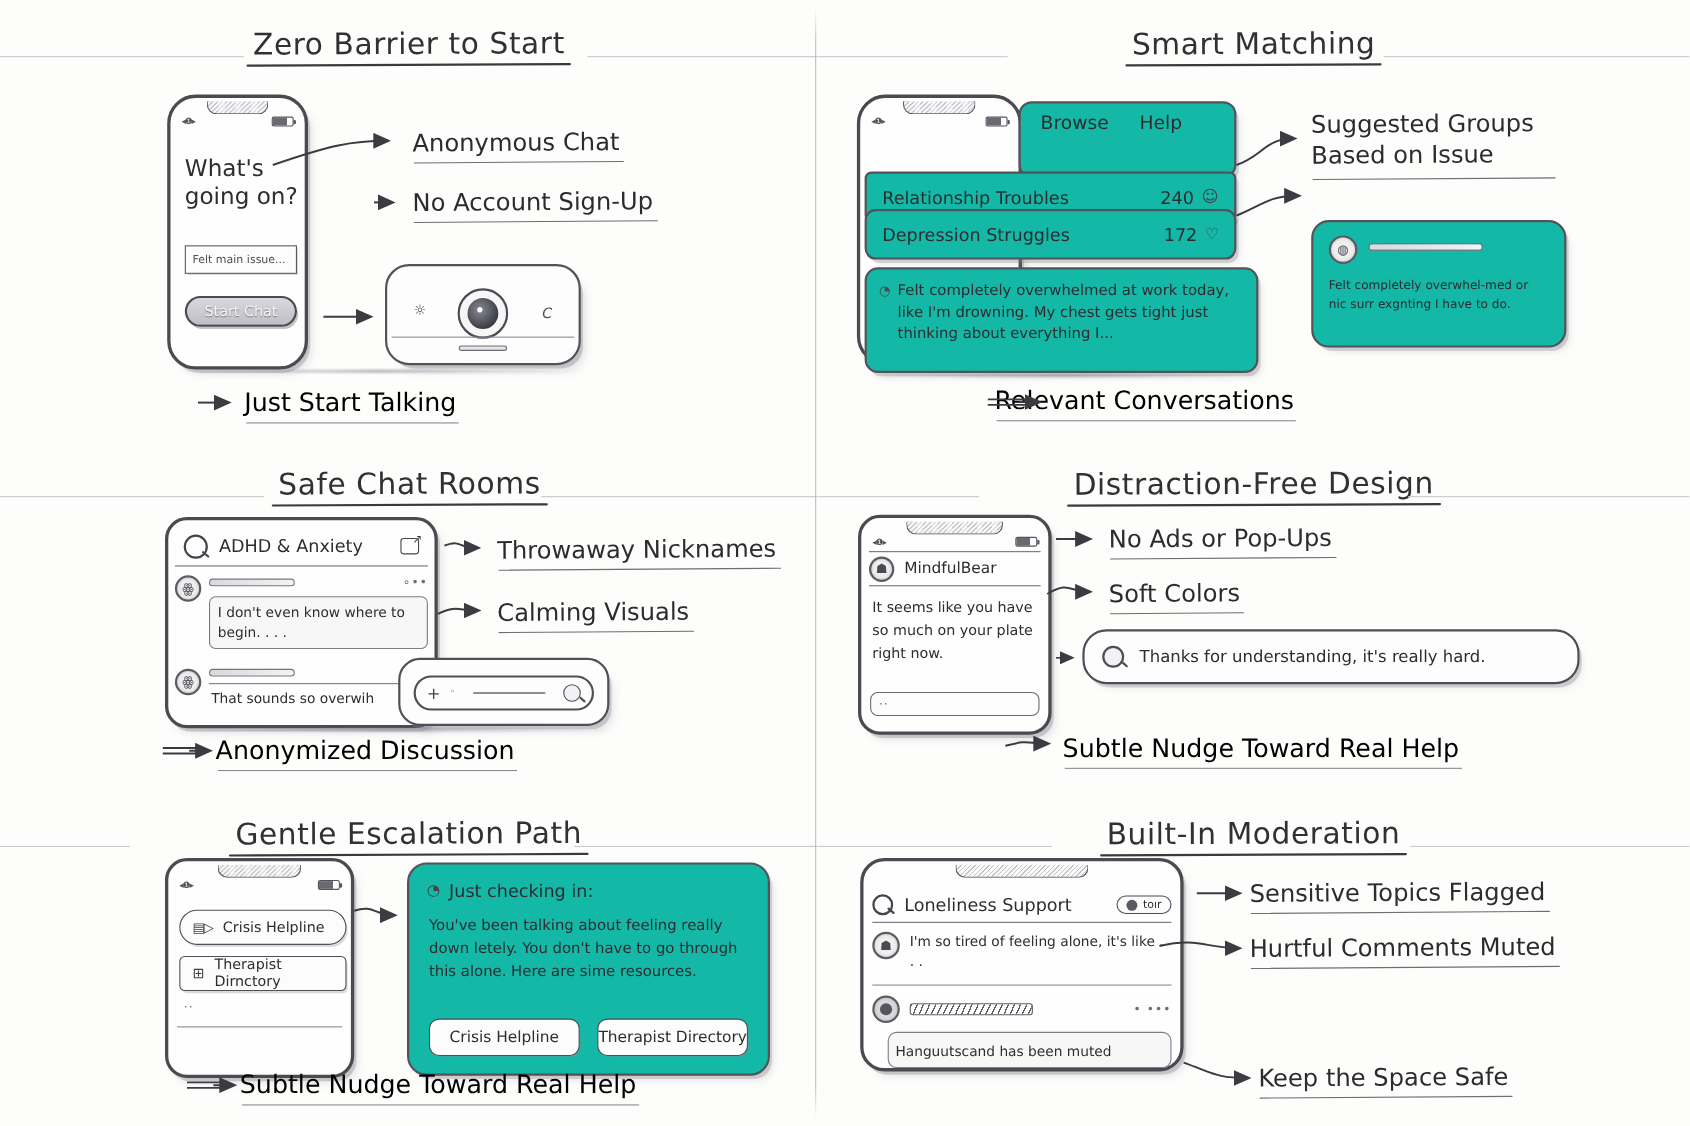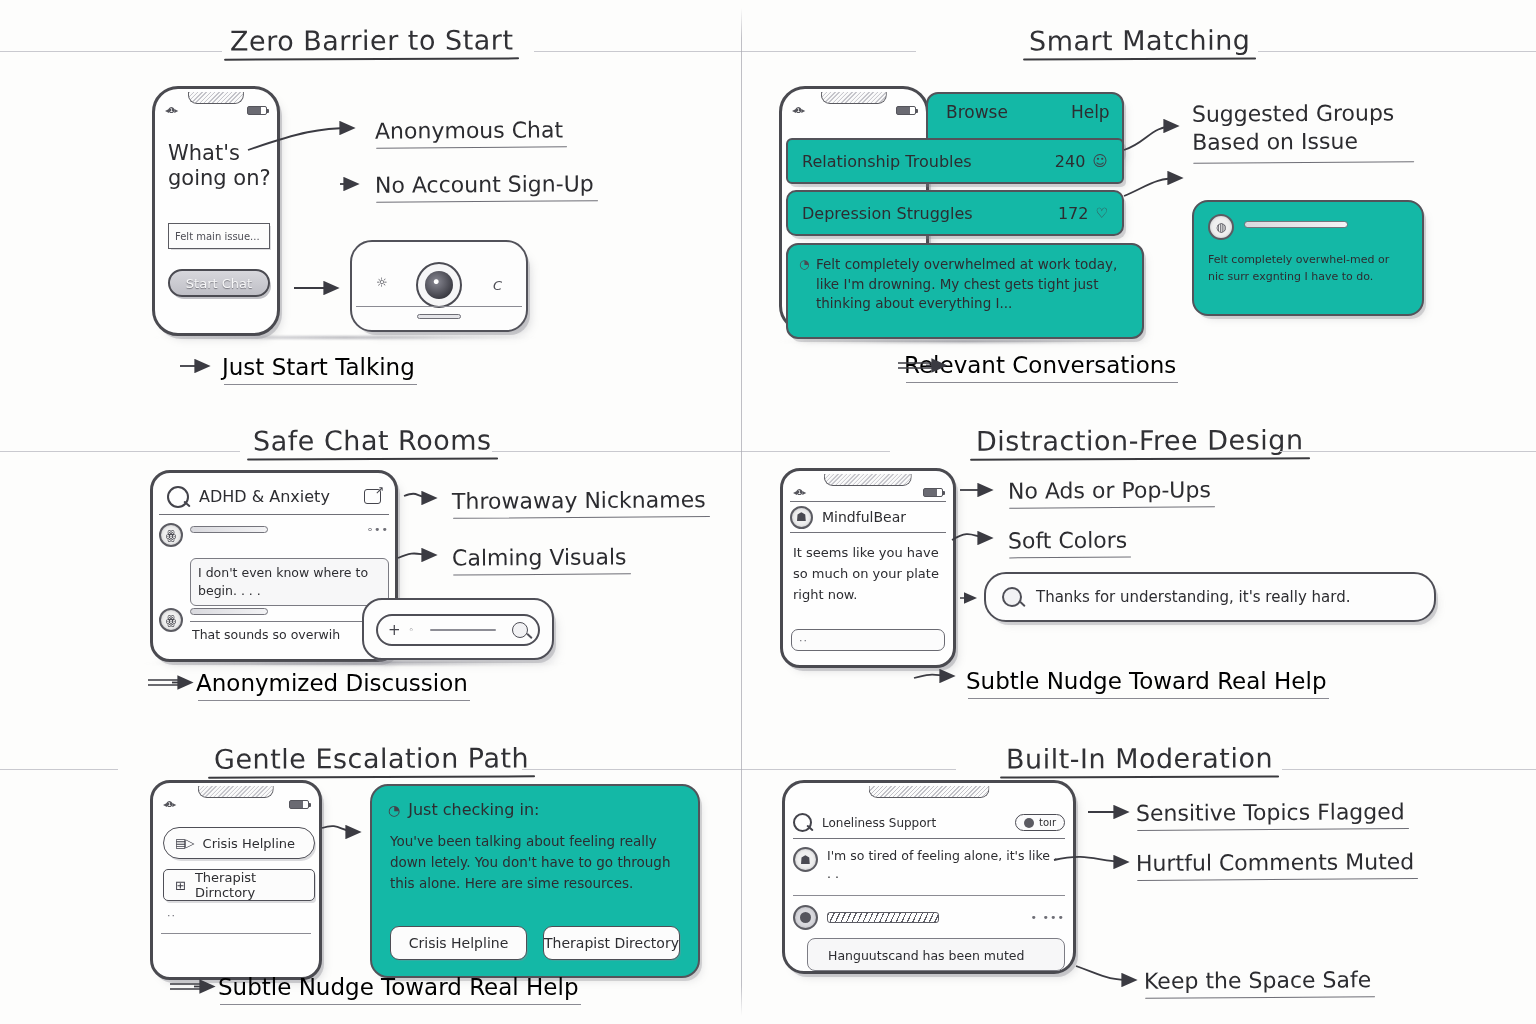--- a/index.html
+++ b/index.html
@@ -348,25 +348,25 @@
       <div class="notch"></div>
       <div class="statusbar">
         <span class="sig">◂❶▸</span>
         <span class="batt"></span>
       </div>
     </div>
 
     <div class="card" style="left:182px; top:92px; width:198px; height:70px; border-radius:12px;">
       <div style="display:flex; gap:28px; padding:8px 0 0 18px;">
         <span class="hw" style="font-size:17px;">Browse</span>
-        <span class="hw" style="font-size:17px;margin-left:35px;">Help</span>
-      </div>
-    </div>
-
-    <div class="card" style="left:42px; top:138px; width:338px; height:46px; border-radius:6px;">
+        <span class="hw" style="font-size:17px;">Help</span>
+      </div>
+    </div>
+
+    <div class="card" style="left:42px; top:156px; width:338px; height:46px; border-radius:6px;">
       <div style="display:flex; align-items:center; height:100%; padding:0 14px; justify-content:space-between;">
         <span class="hw" style="font-size:16px;">Relationship Troubles</span>
         <span style="display:flex; align-items:center; gap:7px;">
           <span class="hw" style="font-size:16px;">240</span>
           <span style="font-size:15px; color:#3f3f47;">☺</span>
         </span>
       </div>
     </div>
 
     <div class="card" style="left:42px; top:190px; width:338px; height:46px; border-radius:10px;">
@@ -429,21 +429,21 @@
       </div>
 
       <div style="position:absolute; left:6px; right:6px; top:50px;">
         <div style="display:flex; align-items:flex-start; gap:7px;">
           <span class="avatar" style="width:24px; height:24px; flex:none;">ꙮ</span>
           <span style="flex:1;">
             <span style="display:flex; align-items:center; justify-content:space-between;">
               <span class="nameline" style="width:78px;"></span>
               <span class="dots">∘••</span>
             </span>
-            <span style="display:block; margin-top:22px; border:1.4px solid #7b7b83; border-radius:6px;
+            <span style="display:block; margin-top:6px; border:1.4px solid #7b7b83; border-radius:6px;
                          background:#f7f7f8; padding:5px 7px;">
               <span class="hw" style="font-size:12.5px; line-height:1.45; display:block;">I don't even know where to begin. . . .</span>
             </span>
           </span>
         </div>
       </div>
 
       <div style="position:absolute; left:6px; right:6px; top:135px;">
         <div style="display:flex; align-items:flex-start; gap:7px;">
           <span class="avatar" style="width:24px; height:24px; flex:none;">ꙮ</span>
@@ -603,21 +603,21 @@
       <div class="title">Built-In Moderation</div>
       <div class="rule-r" style="width:254px"></div>
     </div>
 
     <div class="phone" style="left:38px; top:62px; width:294px; height:194px; border-radius:22px;">
       <div class="notch" style="width:42%"></div>
 
       <div style="position:absolute; left:8px; right:8px; top:24px; height:32px;
                   display:flex; align-items:center; gap:10px; border-bottom:1.6px solid #72727a;">
         <span class="qicon" style="width:19px; height:19px;"></span>
-        <span class="hw" style="font-size:12px; flex:1;">Loneliness Support</span>
+        <span class="hw" style="font-size:16px; flex:1;">Loneliness Support</span>
         <span style="display:flex; align-items:center; gap:5px; border:1.6px solid #4c4c54; border-radius:9px;
                      padding:2px 8px; background:#fbfbfc;">
           <span style="width:10px; height:10px; border-radius:50%; background:#5a5a62; display:block;"></span>
           <span class="hw" style="font-size:10px;">toır</span>
         </span>
       </div>
 
       <div style="position:absolute; left:8px; right:8px; top:64px; display:flex; gap:9px; align-items:flex-start;">
         <span class="avatar" style="width:25px; height:25px; flex:none;">☗</span>
         <span class="hw" style="font-size:12.5px; line-height:1.45;">I'm so tired of feeling alone, it's like . . .</span>
@@ -627,21 +627,21 @@
 
       <div style="position:absolute; left:8px; right:8px; top:122px;">
         <div style="display:flex; align-items:center; gap:9px;">
           <span class="avatar" style="width:25px; height:25px; flex:none; background:#d9d9de;">
             <span style="width:11px;height:11px;border-radius:50%;background:#55555d;display:block;"></span>
           </span>
           <span class="hatch" style="width:112px;"></span>
           <span style="flex:1;"></span>
           <span class="dots">• •••</span>
         </div>
-        <div style="margin:8px 0 0 14px; border:1.5px solid #7d7d85; border-radius:8px; background:#f7f7f8; padding:6px 20px;">
+        <div style="margin:8px 0 0 14px; border:1.5px solid #7d7d85; border-radius:8px; background:#f7f7f8; padding:6px 6px;">
           <span class="hw" style="font-size:12.5px;">Hanguutscand has been muted</span>
         </div>
       </div>
     </div>
 
     <div class="anno" style="left:392px; top:82px;">Sensitive Topics Flagged</div>
     <div class="anno" style="left:392px; top:132px;">Hurtful Comments Muted</div>
     <div class="anno" style="left:400px; top:250px;">Keep the Space Safe</div>
 
     <svg class="arrows" viewBox="0 0 792 306">

